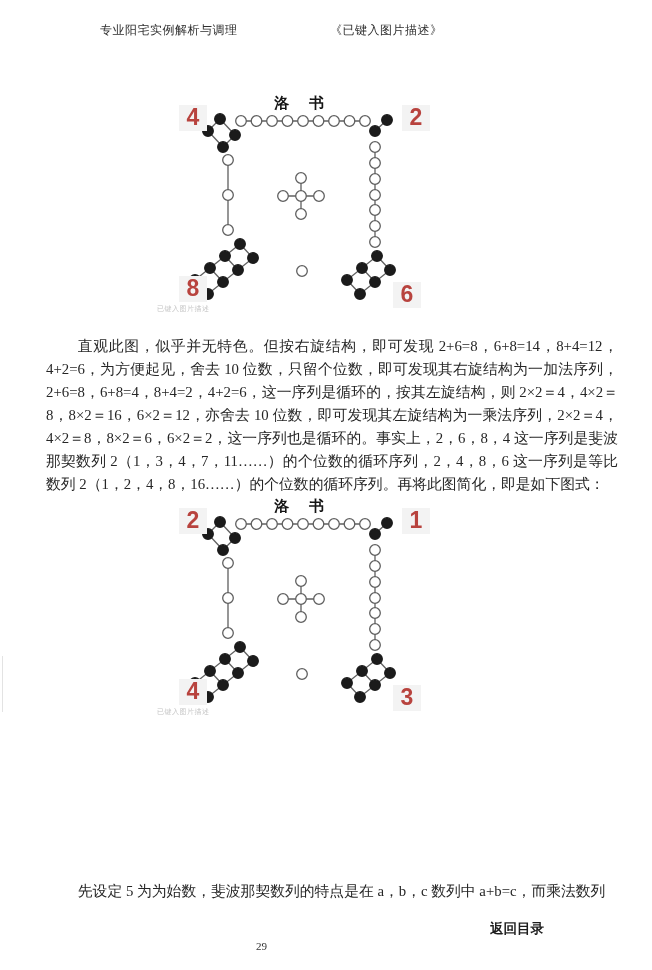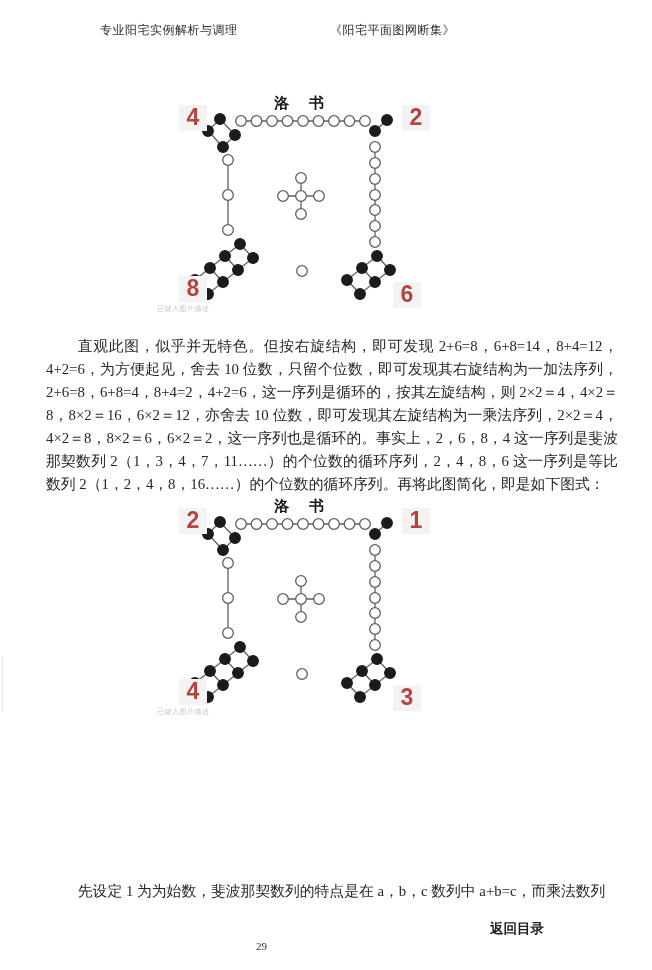--- a/index.html
+++ b/index.html
@@ -44,21 +44,21 @@
     font-weight:bold;font-size:13.5px;color:#1d1d1d;cursor:pointer;
   }
   .scan-artifact{position:absolute;left:2px;top:656px;width:1px;height:56px;background:#e3e3e3;}
 </style>
 </head>
 <body>
 
 <div class="page">
 
   <span class="header-left">专业阳宅实例解析与调理</span>
-  <span class="header-right">《阳宅平面图网断集》</span>
+  <span class="header-right">《已键入图片描述》</span>
 
   <div class="figure fig1">
     <svg id="fig-svg-0" width="300" height="232" viewBox="0 0 300 232">
         <text x="152" y="24" text-anchor="middle" font-size="15" font-weight="bold" fill="#141414" letter-spacing="8" font-family="&quot;Liberation Serif&quot;,serif">洛 书</text>
         <line x1="90" y1="37" x2="214" y2="37" stroke="#5f5f5f" stroke-width="1.3"></line>
         <circle cx="90" cy="37" r="5.3" fill="#ffffff" stroke="#5f5f5f" stroke-width="1.3"></circle>
         <circle cx="105.5" cy="37" r="5.3" fill="#ffffff" stroke="#5f5f5f" stroke-width="1.3"></circle>
         <circle cx="121" cy="37" r="5.3" fill="#ffffff" stroke="#5f5f5f" stroke-width="1.3"></circle>
         <circle cx="136.5" cy="37" r="5.3" fill="#ffffff" stroke="#5f5f5f" stroke-width="1.3"></circle>
         <circle cx="152" cy="37" r="5.3" fill="#ffffff" stroke="#5f5f5f" stroke-width="1.3"></circle>
@@ -212,18 +212,18 @@
         <rect x="28" y="192" width="28" height="26" fill="#f3f3f3"></rect>
         <text x="42" y="212" text-anchor="middle" font-size="23" font-weight="600" fill="#b8433e" font-family="&quot;Liberation Sans&quot;,sans-serif">4</text>
         <rect x="242" y="198" width="28" height="26" fill="#f3f3f3"></rect>
         <text x="256" y="218" text-anchor="middle" font-size="23" font-weight="600" fill="#b8433e" font-family="&quot;Liberation Sans&quot;,sans-serif">3</text>
       </svg>
     <div class="fig-caption">已键入图片描述</div>
   </div>
 
 
 
-  <p class="para p4">先设定 1 为为始数，斐波那契数列的特点是在 a，b，c 数列中 a+b=c，而乘法数列</p>
+  <p class="para p4">先设定 5 为为始数，斐波那契数列的特点是在 a，b，c 数列中 a+b=c，而乘法数列</p>
 
   <div class="footer-page">29</div>
   <div class="footer-back">返回目录</div>
   <div class="scan-artifact"></div>
 </div>
 
 </body></html>

